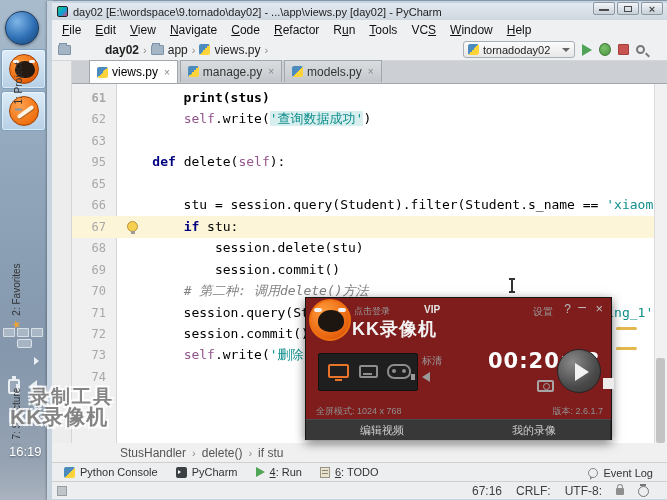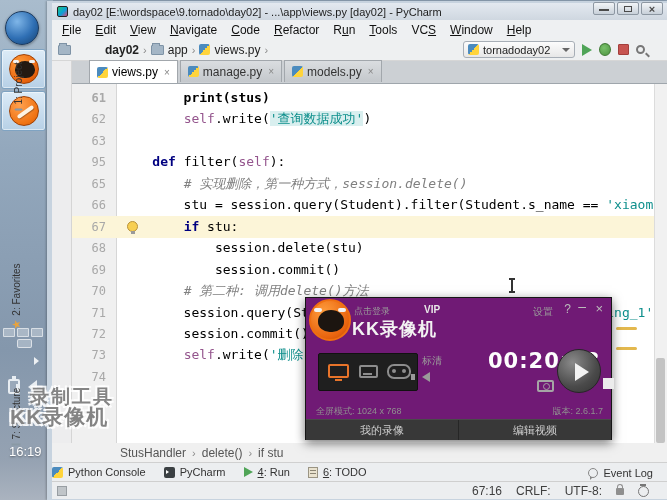--- a/index.html
+++ b/index.html
@@ -110,21 +110,21 @@
   .bulb { position:absolute; left:127px; top:221px; width:11px; height:11px; border-radius:50%; background:#f7cf51; border:1px solid #b8923a; z-index:5; }
   .bulb::after { content:""; position:absolute; left:3px; bottom:-3px; width:4px; height:3px; background:#9a9a9a; }
   .ibeam { position:absolute; left:511px; top:279px; width:2px; height:13px; background:#333; z-index:5; }
   .ibeam::before, .ibeam::after { content:""; position:absolute; left:-2px; width:6px; height:2px; background:#333; }
   .ibeam::before { top:-1px; } .ibeam::after { bottom:-1px; }
   .stripe-mark { position:absolute; width:21px; height:3px; background:#e3b84e; border-radius:2px; z-index:4; }
   .scrollbar { position:absolute; left:654px; top:84px; width:13px; height:359px; background:#f1f1f1; border-left:1px solid #dcdcdc; }
   .scroll-thumb { position:absolute; left:656px; top:358px; width:9px; height:85px; background:#c3c3c3; border-radius:2px; }
 
   
-  .rec { position:absolute; left:305px; top:297px; width:307px; height:143px; background:#701a75; border:1px solid #161616; box-shadow:0 3px 10px rgba(0,0,0,.55); z-index:50; }
+  .rec { position:absolute; left:305px; top:297px; width:307px; height:143px; background:#7f1d1d; border:1px solid #161616; box-shadow:0 3px 10px rgba(0,0,0,.55); z-index:50; }
   .rec-logo { position:absolute; left:3px; top:1px; width:42px; height:42px; border-radius:50%;
               background:radial-gradient(circle at 35% 30%, #ff9d3c, #e8630e 70%, #b34605); border:2px solid #f07010; }
   .rec-logo .face { position:absolute; left:7px; top:9px; width:26px; height:22px; border-radius:50% 50% 45% 45%; background:#1c1510; }
   .rec-logo .eye { position:absolute; top:7px; width:8px; height:4px; border-radius:2px; background:#f2f2f2; }
   .rec-logo .eye.l { left:3px; } .rec-logo .eye.r { right:3px; }
   .rec-login { position:absolute; left:48px; top:7px; font-size:9px; color:#9a9a9a; }
   .rec-vip { position:absolute; left:118px; top:6px; font-size:10px; color:#e8e8e8; font-weight:bold; }
   .rec-set { position:absolute; right:58px; top:7px; font-size:10px; color:#9a9a9a; }
   .rec-help { position:absolute; right:40px; top:4px; font-size:12px; color:#bbb; }
   .rec-min { position:absolute; right:25px; top:0px; font-size:14px; color:#bbb; }
@@ -151,21 +151,21 @@
   .rec-stop { position:absolute; left:297px; top:80px; width:11px; height:11px; background:#ececec; }
   .rec-mode-info { position:absolute; left:10px; top:107px; font-size:9px; color:#8f8f8f; }
   .rec-version { position:absolute; right:8px; top:107px; font-size:9px; color:#8f8f8f; }
   .rec-bottom { position:absolute; left:0; top:121px; width:305px; height:21px; background:#383838; border-top:1px solid #4a4a4a; display:flex; }
   .rec-btn { flex:1; text-align:center; font-size:11px; color:#cfcfcf; line-height:21px; }
   .rec-btn.first { border-right:1px solid #262626; }
 
   
   .bcrumb-bar { position:absolute; left:52px; top:443px; width:615px; height:19px; background:#f0f0f0; display:flex; align-items:center; padding-left:68px; gap:6px; }
   .bcrumb { font-size:12px; color:#555; }
-  .twbar { position:absolute; left:52px; top:462px; width:615px; height:19px; background:#eceef0; border-top:1px solid #d0d0d0; display:flex; align-items:center; gap:18px; }
+  .twbar { position:absolute; left:52px; top:462px; width:615px; height:19px; background:#eceef0; border-top:1px solid #d0d0d0; display:flex; align-items:center; padding-left:12px; gap:18px; }
   .twbtn { display:flex; align-items:center; gap:5px; font-size:11px; color:#333; white-space:nowrap; }
   .twbtn u { text-decoration:underline; }
   .tw-py { width:11px; height:11px; border-radius:2px; background:linear-gradient(135deg,#4b8bbe 0 50%,#ffd43b 50% 100%); }
   .tw-term { width:11px; height:11px; border-radius:2px; background:#3b4043; position:relative; }
   .tw-term::after { content:""; position:absolute; left:2px; top:3px; width:0; height:0; border-left:3px solid #fff; border-top:2px solid transparent; border-bottom:2px solid transparent; }
   .tw-run { width:0; height:0; border-left:9px solid #4fa457; border-top:5px solid transparent; border-bottom:5px solid transparent; }
   .tw-todo { width:10px; height:11px; background:#e9e2cf; border:1px solid #9a9483; position:relative; }
   .tw-todo::after { content:""; position:absolute; left:1px; top:2px; width:6px; height:1px; background:#8a8473; box-shadow:0 3px 0 #8a8473; }
   .eventlog { position:absolute; right:14px; top:0; height:19px; display:flex; align-items:center; gap:5px; font-size:11px; color:#333; }
   .tw-balloon { width:10px; height:10px; border:1.5px solid #888; border-radius:50%; position:relative; }
@@ -321,25 +321,24 @@
       <div class="code-line" style="top: 108.45px;">
         <span class="ln-num">62</span>
         <span class="ln-text"><span>        </span><span class="seg-self">self</span><span>.write(</span><span class="seg-str-hl">'查询数据成功'</span><span>)</span></span>
       </div>
       <div class="code-line" style="top: 129.9px;">
         <span class="ln-num">63</span>
         <span class="ln-text"></span>
       </div>
       <div class="code-line" style="top: 151.35px;">
         <span class="ln-num">95</span>
-        <span class="ln-text"><span>    </span><span class="seg-kw">def </span><span>filter(</span><span class="seg-self">self</span><span>):</span></span>
+        <span class="ln-text"><span>    </span><span class="seg-kw">def </span><span>delete(</span><span class="seg-self">self</span><span>):</span></span>
       </div>
       <div class="code-line" style="top: 172.8px;">
         <span class="ln-num">65</span>
-        <span class="ln-text"><span>        </span><span class="seg-com"># 实现删除，第一种方式，session.delete()</span></span>
       </div>
       <div class="code-line" style="top: 194.25px;">
         <span class="ln-num">66</span>
         <span class="ln-text"><span>        stu = session.query(Student).filter(Student.s_name == </span><span class="seg-str">'xiaomin</span></span>
       </div>
       <div class="code-line current" style="top: 215.7px;">
         <span class="ln-num">67</span>
         <span class="ln-text"><span>        </span><span class="seg-kw">if</span><span> stu:</span></span>
       </div>
       <div class="code-line" style="top: 237.15px;">
@@ -398,22 +397,22 @@
     </div>
     <div class="rec-quality">标清</div>
     <div class="rec-vol"></div>
     <div class="rec-timer">00:20:48</div>
     <div class="rec-cam"></div>
     <div class="rec-play"></div>
     <div class="rec-stop"></div>
     <div class="rec-mode-info">全屏模式: 1024 x 768</div>
     <div class="rec-version">版本: 2.6.1.7</div>
     <div class="rec-bottom">
+      <div class="rec-btn">编辑视频</div>
       <div class="rec-btn first">我的录像</div>
-      <div class="rec-btn">编辑视频</div>
     </div>
   </div>
 
   <div class="bcrumb-bar" id="bcrumbs">
       <span class="bcrumb">StusHandler</span>
       <span class="crumb-sep">›</span>
       <span class="bcrumb">delete()</span>
       <span class="crumb-sep">›</span>
       <span class="bcrumb">if stu</span>
     </div>

